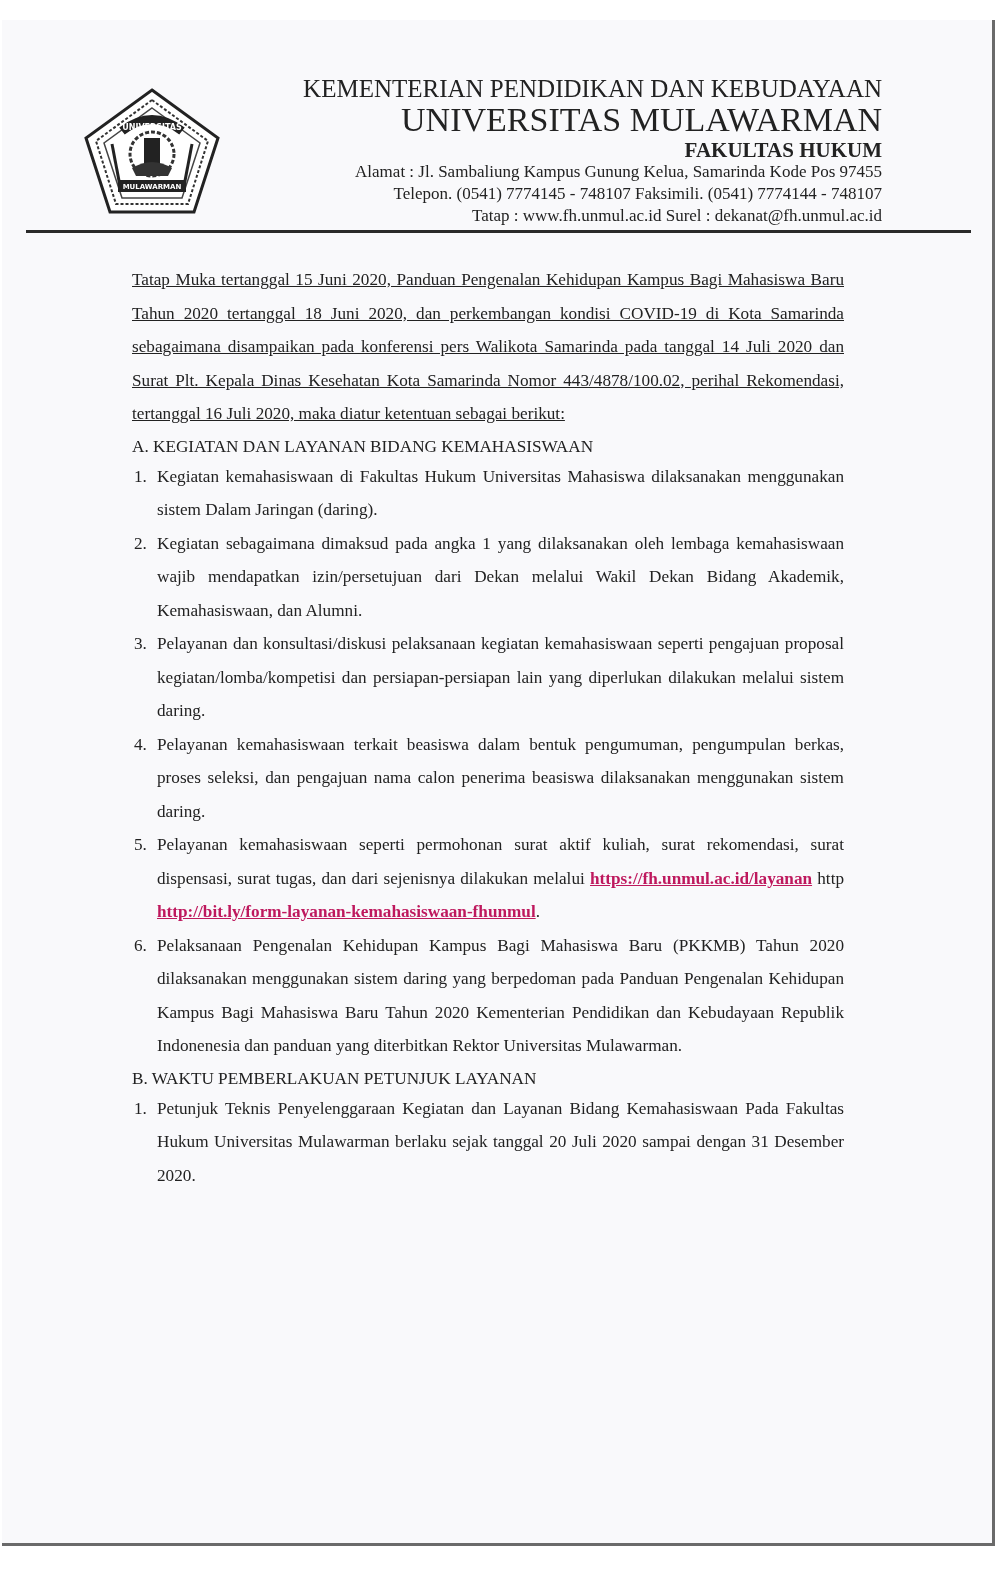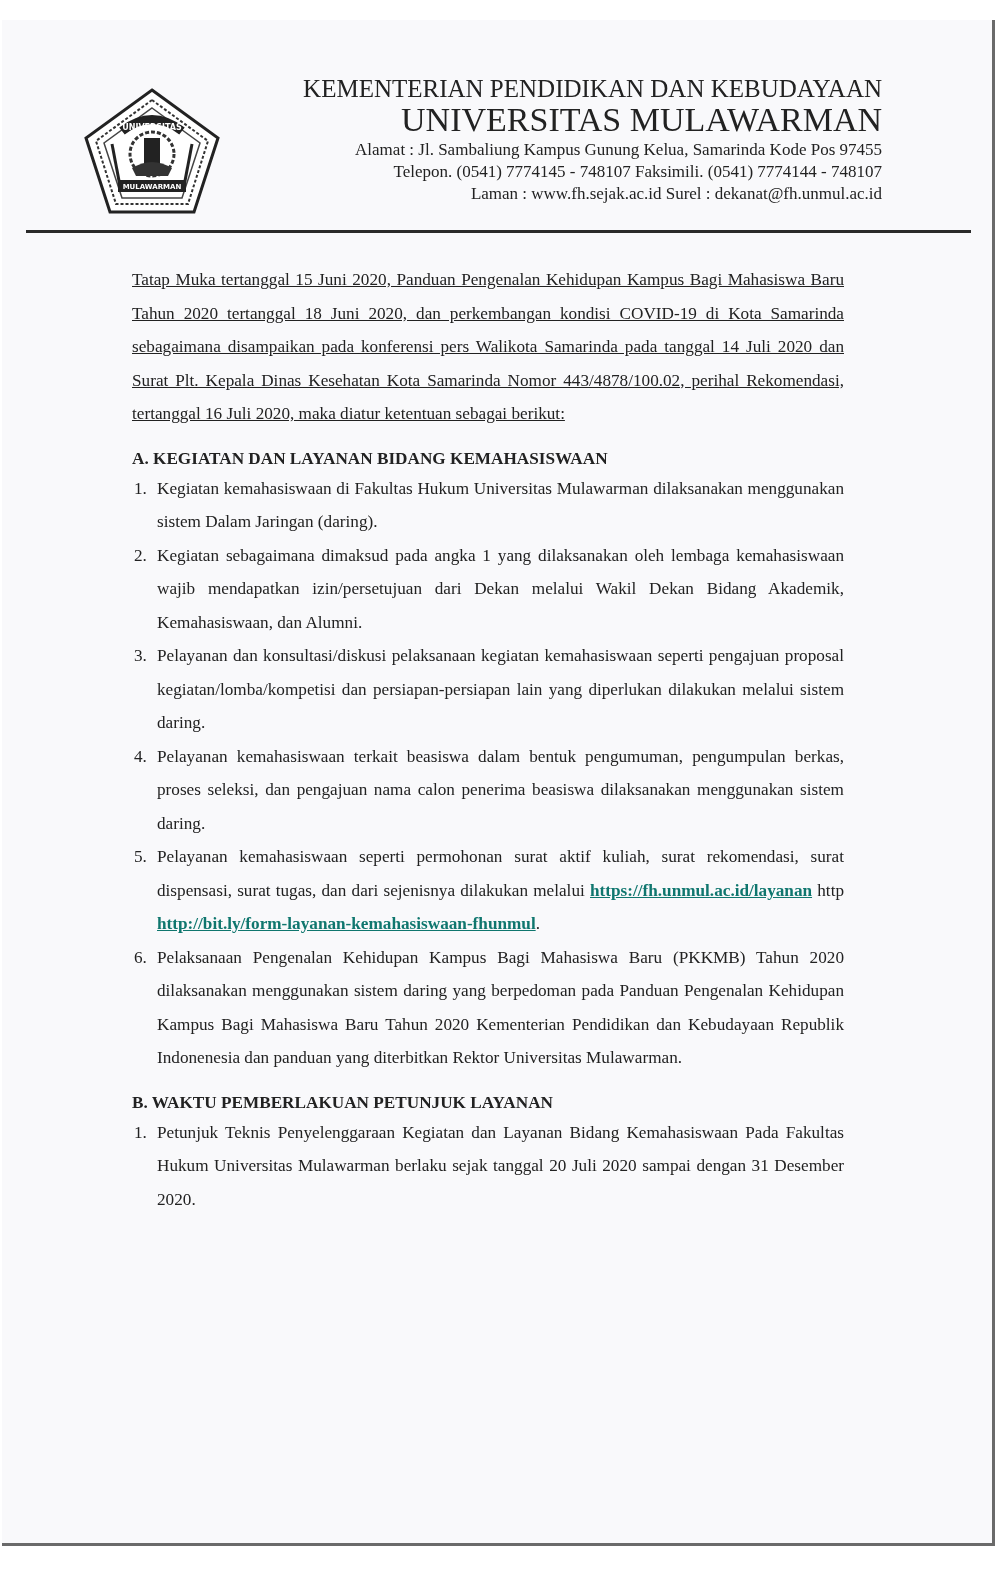--- a/index.html
+++ b/index.html
@@ -28,25 +28,25 @@
   .kop .l3 { font-size: 21px; font-weight: bold; }
   .kop .addr { font-size: 17px; line-height: 22px; }
   .kop-rule {
     position: absolute; left: 24px; top: 210px; width: 945px; height: 3px; background: #2a2a2a;
   }
   .body {
     position: absolute; left: 130px; top: 243px; width: 712px;
     font-size: 17.2px; line-height: 33.5px; text-align: justify;
   }
   .body p { margin: 0; text-decoration: underline; }
-  .heading { font-weight: bold; line-height: 26px; margin-top: 15px; }
+  .heading { font-weight: normal; line-height: 26px; margin-top: 3px; }
   ol { margin: 0; padding: 0; list-style: none; }
   ol li { position: relative; padding-left: 25px; text-align: justify; margin-bottom: 0; }
   ol li .num { position: absolute; left: 2px; top: 0; }
-  a.link { color: #0f766e; font-weight: bold; text-decoration: underline; }
+  a.link { color: #be185d; font-weight: bold; text-decoration: underline; }
 </style>
 </head>
 <body>
 
 <div class="page">
 
   <div class="logo">
     <svg width="140" height="130" viewBox="0 0 140 130">
       <polygon points="70,4 136,52 112,126 28,126 4,52" fill="#fff" stroke="#222" stroke-width="3"></polygon>
       <polygon points="70,14 126,55 106,118 34,118 14,55" fill="none" stroke="#333" stroke-width="2" stroke-dasharray="3,2"></polygon>
@@ -59,33 +59,34 @@
       <line x1="30" y1="58" x2="38" y2="100" stroke="#222" stroke-width="3"></line>
       <line x1="110" y1="58" x2="102" y2="100" stroke="#222" stroke-width="3"></line>
       <rect x="36" y="94" width="68" height="12" fill="#222"></rect>
       <text x="70" y="103" text-anchor="middle" font-size="7" font-weight="bold" fill="#fff" font-family="DejaVu Sans, sans-serif">MULAWARMAN</text>
     </svg>
   </div>
 
   <div class="kop">
     <div class="l1">KEMENTERIAN PENDIDIKAN DAN KEBUDAYAAN</div>
     <div class="l2">UNIVERSITAS MULAWARMAN</div>
+    <div class="l3">FAKULTAS HUKUM</div>
     <div class="addr">Alamat : Jl. Sambaliung Kampus Gunung Kelua, Samarinda Kode Pos 97455</div>
     <div class="addr">Telepon. (0541) 7774145 - 748107  Faksimili. (0541) 7774144 - 748107</div>
-    <div class="addr">Laman : www.fh.sejak.ac.id  Surel : dekanat@fh.unmul.ac.id</div>
+    <div class="addr">Tatap : www.fh.unmul.ac.id  Surel : dekanat@fh.unmul.ac.id</div>
   </div>
 
   <div class="kop-rule"></div>
 
   <div class="body">
     <p>Tatap Muka tertanggal 15 Juni 2020, Panduan Pengenalan Kehidupan Kampus Bagi Mahasiswa Baru Tahun 2020 tertanggal 18 Juni 2020, dan perkembangan kondisi COVID-19 di Kota Samarinda sebagaimana disampaikan pada konferensi pers Walikota Samarinda pada tanggal 14 Juli 2020 dan Surat Plt. Kepala Dinas Kesehatan Kota Samarinda Nomor 443/4878/100.02, perihal Rekomendasi, tertanggal 16 Juli 2020, maka diatur ketentuan sebagai berikut:</p>
 
     <div class="heading">A. KEGIATAN DAN LAYANAN BIDANG KEMAHASISWAAN</div>
     <ol>
-      <li><span class="num">1.</span><span>Kegiatan kemahasiswaan di Fakultas Hukum Universitas Mulawarman dilaksanakan menggunakan sistem Dalam Jaringan (daring).</span></li>
+      <li><span class="num">1.</span><span>Kegiatan kemahasiswaan di Fakultas Hukum Universitas Mahasiswa dilaksanakan menggunakan sistem Dalam Jaringan (daring).</span></li>
       <li><span class="num">2.</span><span>Kegiatan sebagaimana dimaksud pada angka 1 yang dilaksanakan oleh lembaga kemahasiswaan wajib mendapatkan izin/persetujuan dari Dekan melalui Wakil Dekan Bidang Akademik, Kemahasiswaan, dan Alumni.</span></li>
       <li><span class="num">3.</span><span>Pelayanan dan konsultasi/diskusi pelaksanaan kegiatan kemahasiswaan seperti pengajuan proposal kegiatan/lomba/kompetisi dan persiapan-persiapan lain yang diperlukan dilakukan melalui sistem daring.</span></li>
       <li><span class="num">4.</span><span>Pelayanan kemahasiswaan terkait beasiswa dalam bentuk pengumuman, pengumpulan berkas, proses seleksi, dan pengajuan nama calon penerima beasiswa dilaksanakan menggunakan sistem daring.</span></li>
       <li><span class="num">5.</span><span>Pelayanan kemahasiswaan seperti permohonan surat aktif kuliah, surat rekomendasi, surat dispensasi, surat tugas, dan dari sejenisnya dilakukan melalui</span> <a class="link">https://fh.unmul.ac.id/layanan</a> <span>http</span> <a class="link">http://bit.ly/form-layanan-kemahasiswaan-fhunmul</a><span>.</span></li>
       <li><span class="num">6.</span><span>Pelaksanaan Pengenalan Kehidupan Kampus Bagi Mahasiswa Baru (PKKMB) Tahun 2020 dilaksanakan menggunakan sistem daring yang berpedoman pada Panduan Pengenalan Kehidupan Kampus Bagi Mahasiswa Baru Tahun 2020 Kementerian Pendidikan dan Kebudayaan Republik Indonenesia dan panduan yang diterbitkan Rektor Universitas Mulawarman.</span></li>
     </ol>
 
     <div class="heading">B. WAKTU PEMBERLAKUAN PETUNJUK LAYANAN</div>
     <ol>
       <li><span class="num">1.</span><span>Petunjuk Teknis Penyelenggaraan Kegiatan dan Layanan Bidang Kemahasiswaan Pada Fakultas Hukum Universitas Mulawarman berlaku sejak tanggal 20 Juli 2020 sampai dengan 31 Desember 2020.</span></li>

